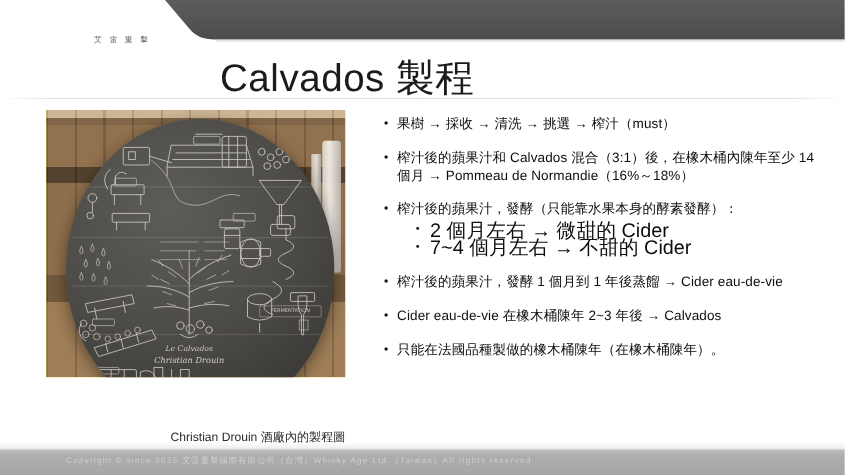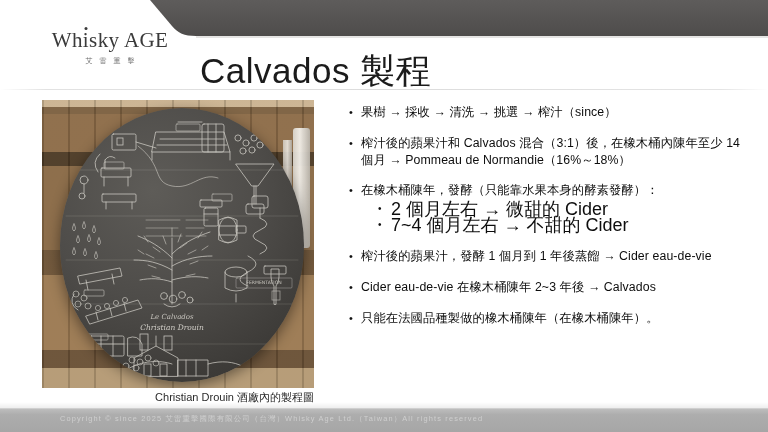--- a/index.html
+++ b/index.html
@@ -66,21 +66,21 @@
     position:absolute;
     left:0; right:0; top:89px;
     height:1px;
     background:linear-gradient(to right,#ffffff 0%,#e2e2e2 6%,#dcdcdc 50%,#e4e4e4 94%,#ffffff 100%);
   }
 
   
   .photo-wrap{
     position:absolute;
     left:42px; top:100px;
-    width:272px; height:288px;
+    width:272px; height:243px;
     overflow:hidden;
     background:#fde047;
     padding-left:10px;
   }
   .barn{
     position:absolute; inset:0;
     background:
       
       linear-gradient(to bottom,
         #cbb391 0px, #cbb391 7px,
@@ -222,23 +222,20 @@
         <stop offset="0" stop-color="#5e5c5b"></stop>
         <stop offset="1" stop-color="#4e4c4b"></stop>
       </linearGradient>
     </defs>
     <path d="M768,0 L768,36 L196,36 C184,36 178,33 172,26 L150,0 Z" fill="url(#bg)"></path>
     <path d="M196,36 L768,36 L768,38 L196,38 Z" fill="#cfcdcc" opacity="0.55"></path>
   </svg>
 </div>
 
 <div class="logo-block">
-  <div class="logo-main">
-    <span>Wh<span class="k-dot">i</span>sky AGE</span>
-  </div>
   <div class="logo-sub">艾雷重擊</div>
 </div>
 
 <div class="slide-title">Calvados 製程</div>
 <div class="header-rule"></div>
 
 <div class="photo-wrap">
   <div class="barn"></div>
   <div class="barn-pipe"></div>
   <div class="barn-pipe2"></div>
@@ -452,32 +449,32 @@
     </svg>
   </div>
 </div>
 
 <div class="photo-caption">Christian Drouin 酒廠內的製程圖</div>
 
 <div class="bullets">
 
   <div class="b-row">
     <div class="b-dot">•</div>
-    <div class="b-txt">果樹 → 採收 → 清洗 → 挑選 → 榨汁（since）</div>
+    <div class="b-txt">果樹 → 採收 → 清洗 → 挑選 → 榨汁（must）</div>
   </div>
 
   <div class="b-row">
     <div class="b-dot">•</div>
     <div class="b-txt">榨汁後的蘋果汁和 Calvados 混合（3:1）後，在橡木桶內陳年至少 14 個月 → Pommeau de Normandie（16%～18%）</div>
   </div>
 
   <div class="b-row">
     <div class="b-dot">•</div>
     <div style="flex:1 1 auto;">
-      <div class="b-txt">在橡木桶陳年，發酵（只能靠水果本身的酵素發酵）：</div>
+      <div class="b-txt">榨汁後的蘋果汁，發酵（只能靠水果本身的酵素發酵）：</div>
       <div class="sub-list">
         <div class="sub-row">
           <div class="sub-dot">•</div>
           <div class="sub-txt">2 個月左右 → 微甜的 Cider</div>
         </div>
         <div class="sub-row">
           <div class="sub-dot">•</div>
           <div class="sub-txt">7~4 個月左右 → 不甜的 Cider</div>
         </div>
       </div>

